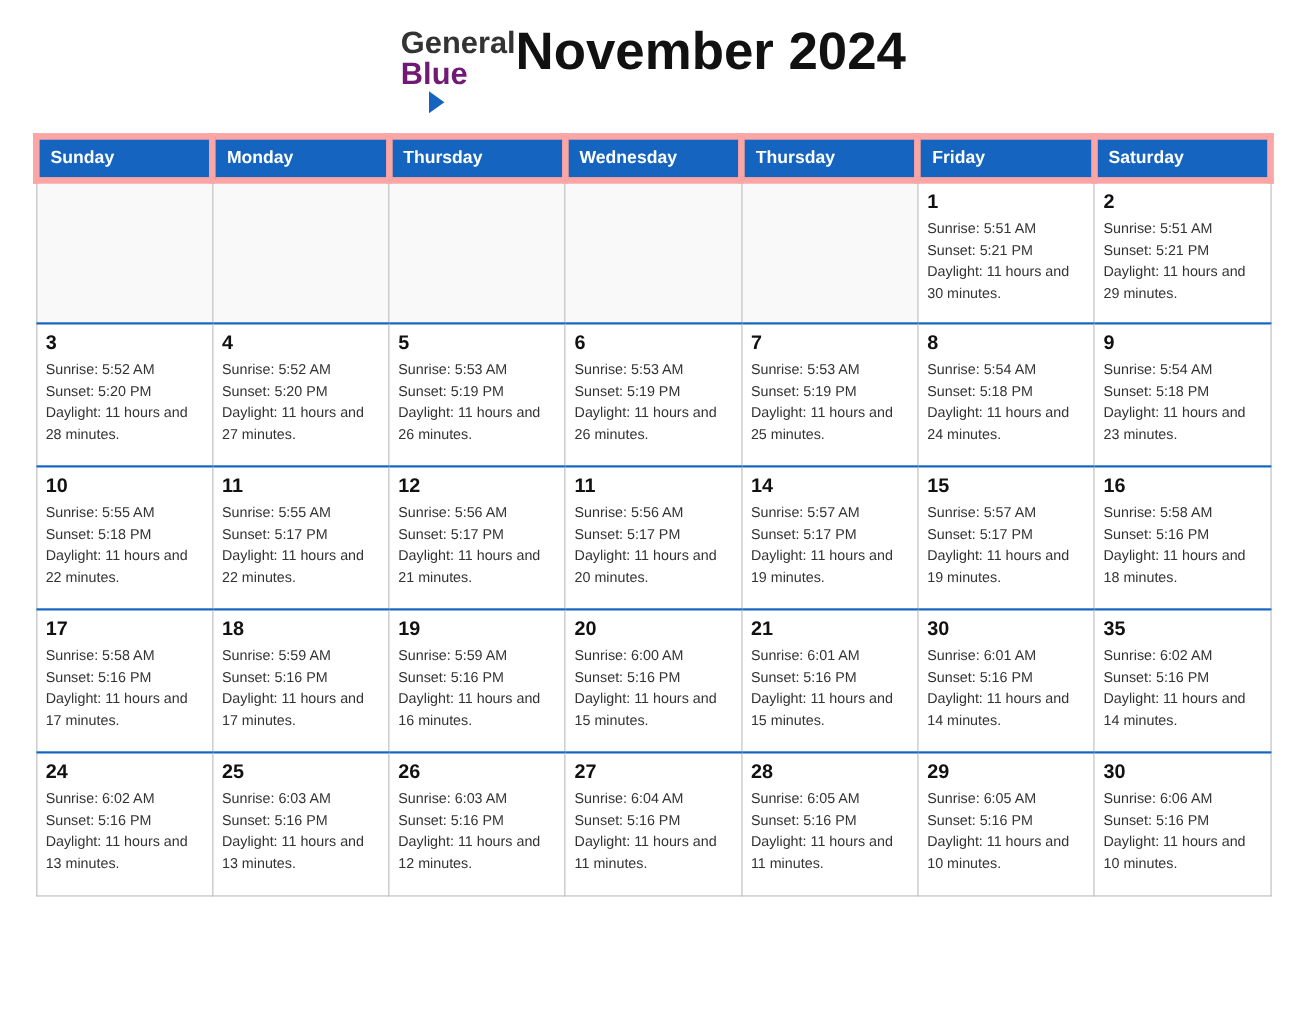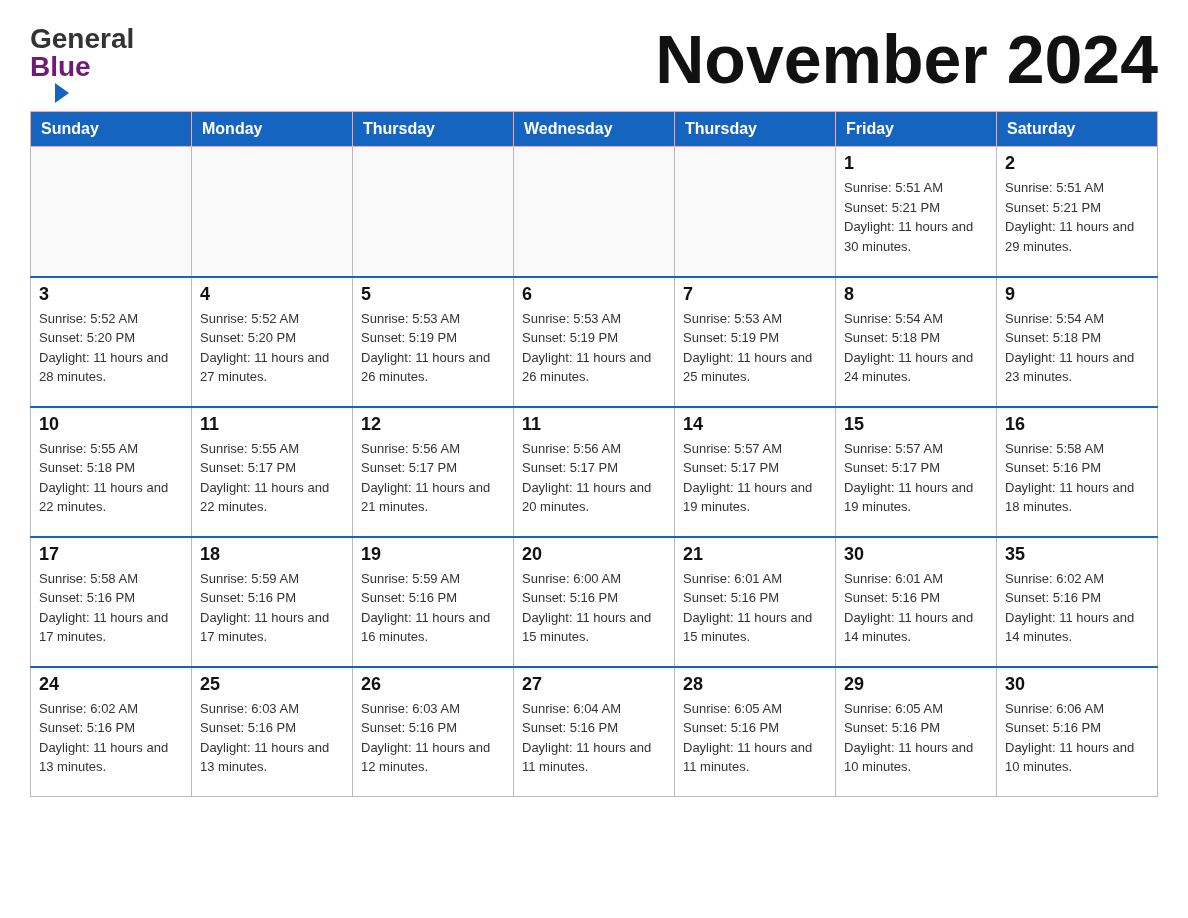--- a/index.html
+++ b/index.html
@@ -5,23 +5,23 @@
     * { box-sizing: border-box; margin: 0; padding: 0; }
     body {
       font-family: Arial, sans-serif;
       background: #fff;
       padding: 20px 30px;
       width: 1188px;
       min-height: 918px;
     }
     .header {
       display: flex;
-      justify-content: space-between;
+      justify-content: center;
       align-items: flex-start;
-      margin-bottom: 10px;
+      margin-bottom: 20px;
     }
     .logo {
       display: flex;
       flex-direction: column;
       align-items: flex-start;
       padding-top: 5px;
     }
     .logo-general {
       font-size: 28px;
       font-weight: bold;
@@ -45,42 +45,42 @@
       border-top: 10px solid transparent;
       border-bottom: 10px solid transparent;
       margin-left: 4px;
       position: relative;
       top: 2px;
     }
     .title-section {
       text-align: right;
     }
     .month-title {
-      font-size: 68px;
+      font-size: 48px;
       font-weight: bold;
       color: #111;
     }
     .location {
       font-size: 20px;
       color: #555;
       margin-top: 4px;
     }
     .calendar {
       width: 100%;
       border-collapse: collapse;
       margin-top: 8px;
     }
     .calendar th {
       background-color: #1565c0;
       color: #fff;
       font-size: 16px;
       font-weight: bold;
       padding: 8px 10px;
       text-align: left;
-      border: 1px solid #fca5a5;
+      border: 6px solid #fca5a5;
     }
     .calendar td {
       border: 1px solid #bbb;
       vertical-align: top;
       padding: 6px 8px;
       width: calc(100% / 7);
       height: 130px;
     }
     .day-number {
       font-size: 18px;

